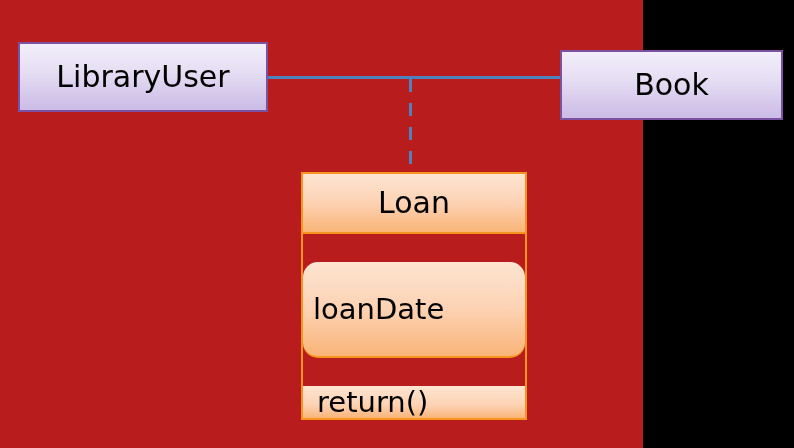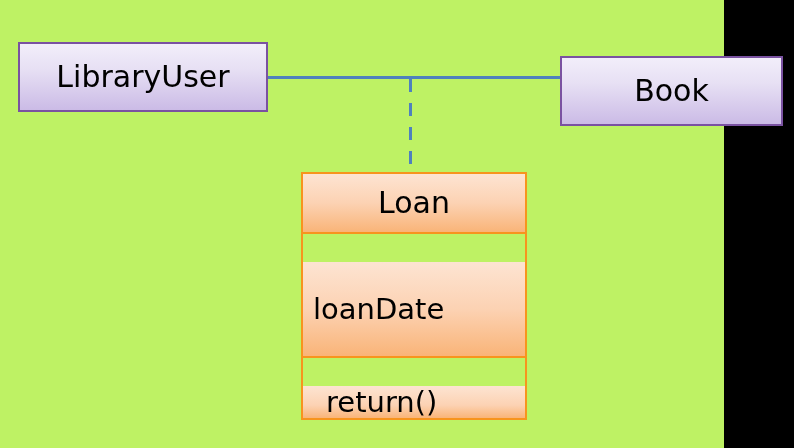--- a/index.html
+++ b/index.html
@@ -8,23 +8,23 @@
     background: #000000;
   }
   body {
     width: 794px;
     height: 448px;
     overflow: hidden;
     font-family: "DejaVu Sans", "Liberation Sans", sans-serif;
   }
   #canvas {
     position: relative;
-    width: 724px;
+    width: 643px;
     height: 448px;
-    background: #bef264;
+    background: #b91c1c;
   }
 
   
   .uml-class {
     position: absolute;
     box-sizing: border-box;
     display: flex;
     flex-direction: column;
   }
 
@@ -61,27 +61,28 @@
     border-bottom: 2px solid #f7941e;
   }
 
   .attr-compartment-orange {
     height: 111px;
     align-items: flex-start;
     justify-content: center;
     padding-left: 10px;
     background: linear-gradient(to bottom, #fde4d2 0%, #fcd2b3 50%, #f9b478 100%);
     border-bottom: 2px solid #f7941e;
+    border-radius: 15px;
   }
 
   .op-compartment-orange {
     flex: 1 1 auto;
     align-items: flex-start;
     justify-content: center;
-    padding-left: 23px;
+    padding-left: 14px;
     background: linear-gradient(to bottom, #fde4d2 0%, #fcd2b3 60%, #f9b478 100%);
   }
 
   .class-name {
     font-size: 30px;
     line-height: 1.08;
     color: #000000;
     white-space: nowrap;
   }
 
@@ -111,21 +112,21 @@
     <line x1="268" y1="77.5" x2="560" y2="77.5" stroke="#4f81bd" stroke-width="3"></line>
     <line x1="410.5" y1="79" x2="410.5" y2="172" stroke="#4f81bd" stroke-width="3" stroke-dasharray="13 11"></line>
   </svg>
 
   <div class="uml-class class-purple" style="left:18px; top:42px; width:250px; height:70px;">
     <div class="compartment name-compartment-purple">
       <span class="class-name">LibraryUser</span>
     </div>
   </div>
 
-  <div class="uml-class class-purple" style="left:560px; top:56px; width:223px; height:70px;">
+  <div class="uml-class class-purple" style="left:560px; top:50px; width:223px; height:70px;">
     <div class="compartment name-compartment-purple">
       <span class="class-name">Book</span>
     </div>
   </div>
 
   <div class="uml-class class-orange" style="left:301px; top:172px; width:226px; height:248px;">
 
     <div class="compartment name-compartment-orange">
       <span class="class-name">Loan</span>
     </div>

